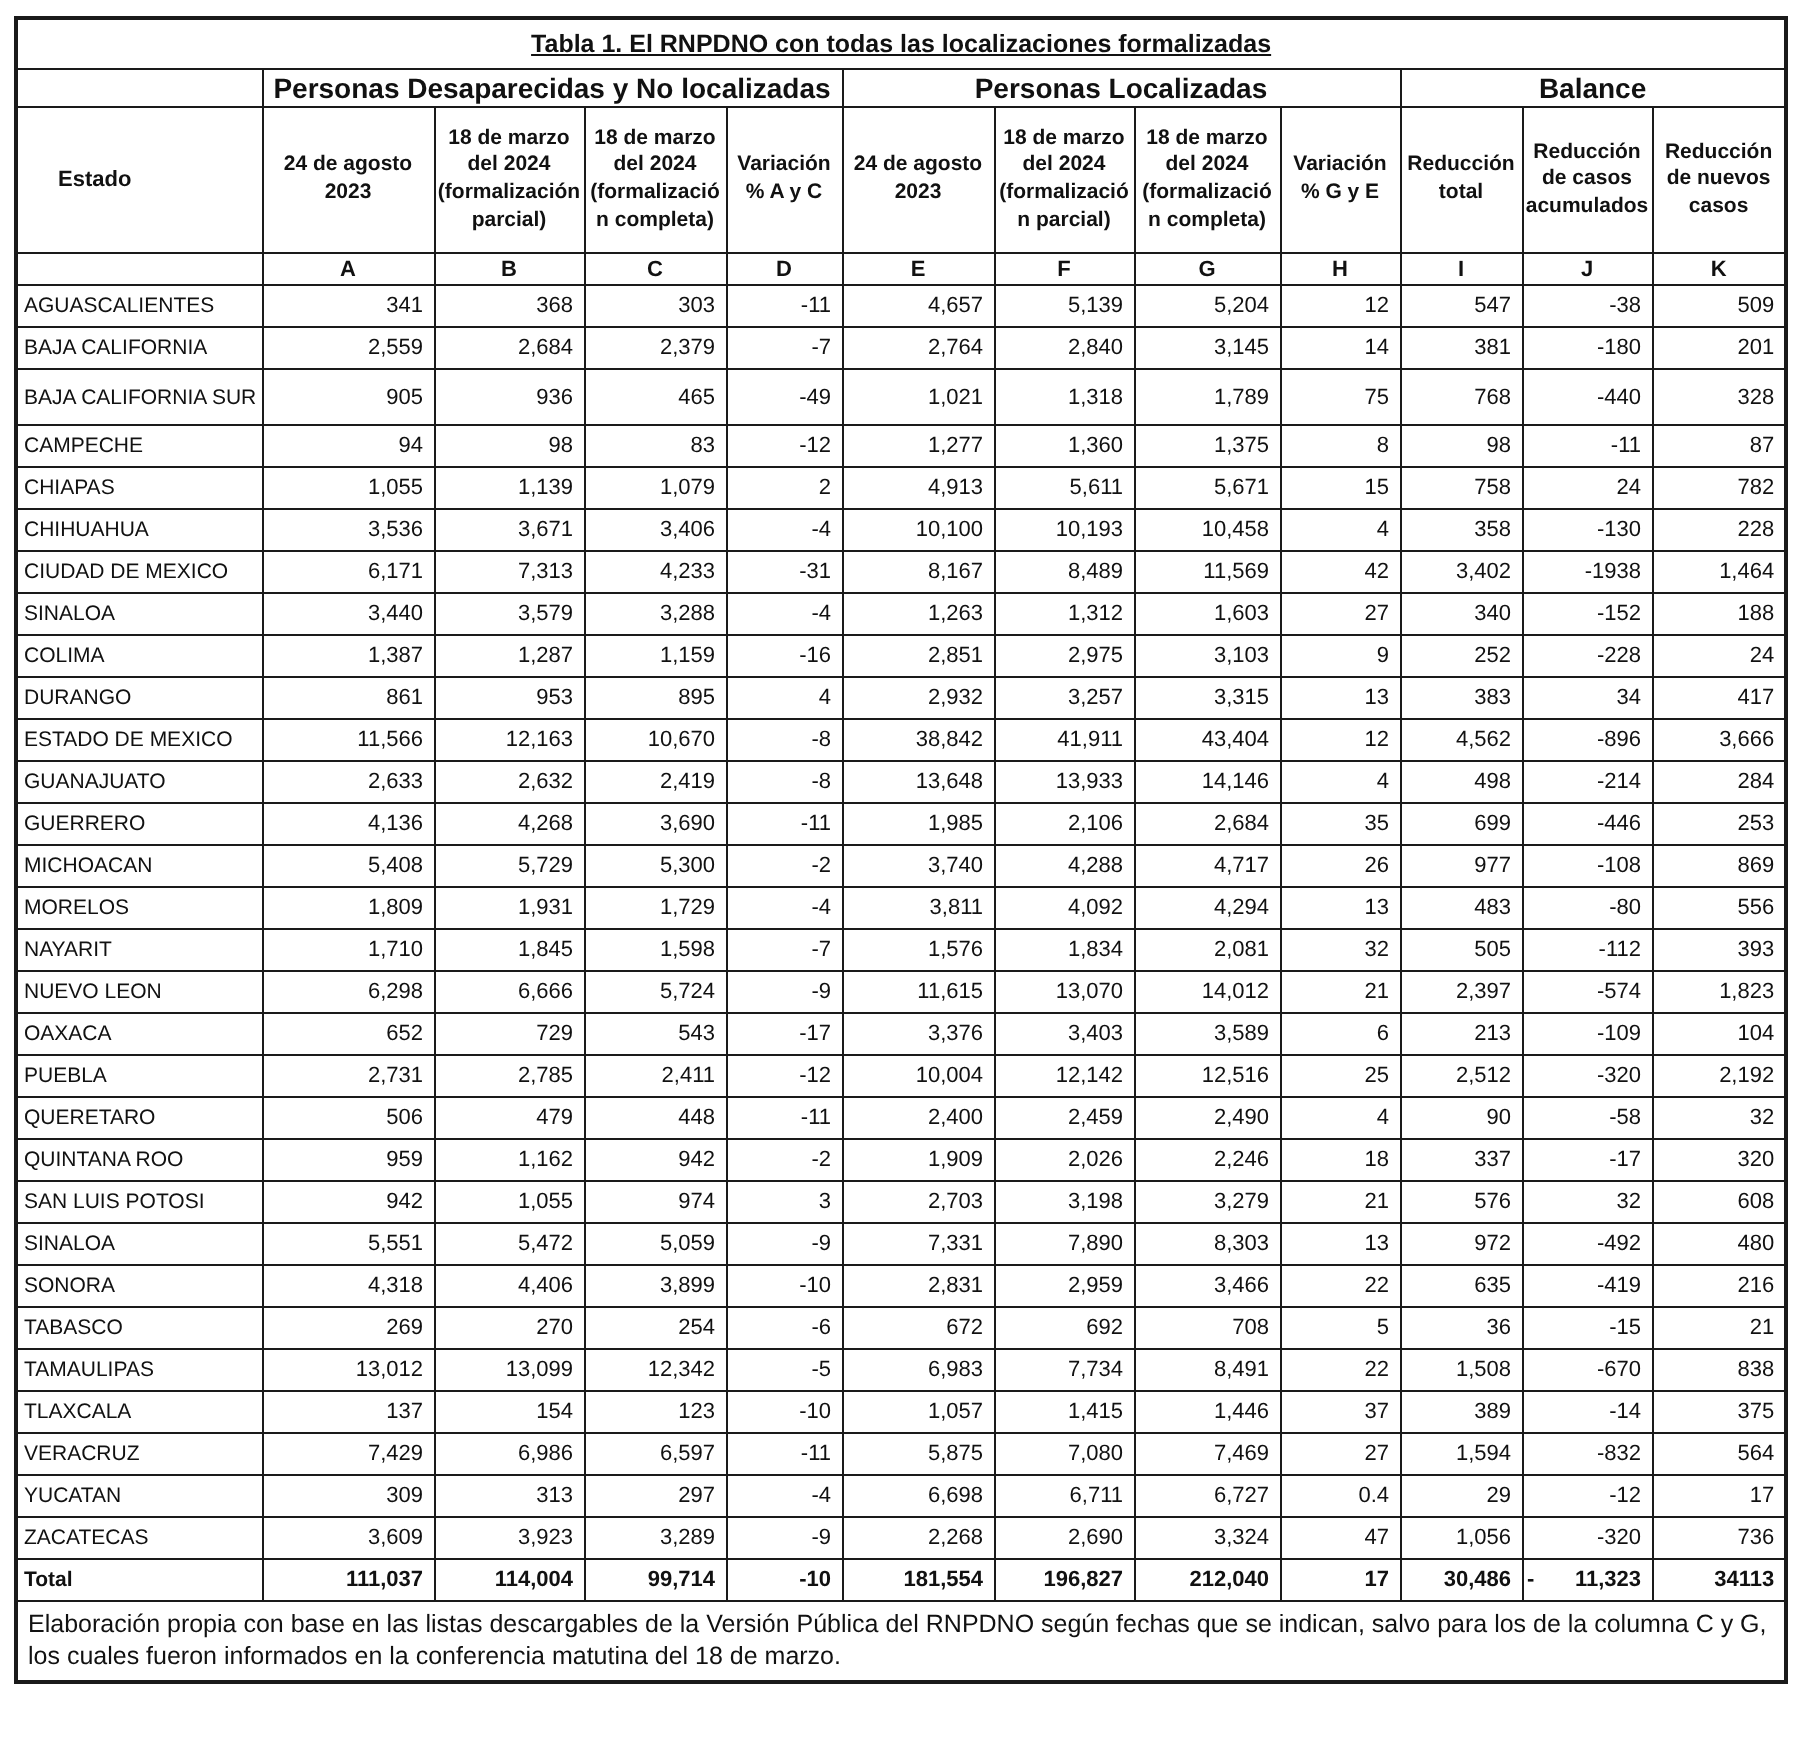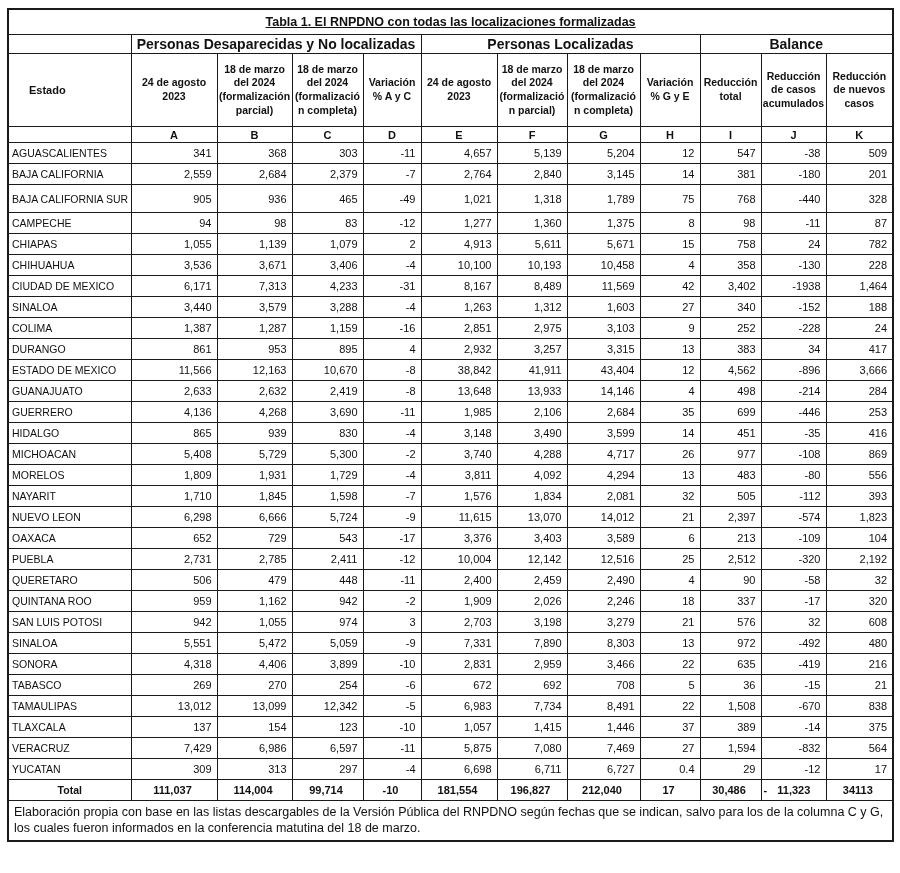--- a/index.html
+++ b/index.html
@@ -73,21 +73,21 @@
     font-size: 10.5px;
     padding: 2px 3px;
     white-space: nowrap;
   }
   td.num {
     text-align: right;
     font-size: 11px;
     padding: 2px 5px 2px 2px;
     white-space: nowrap;
   }
-  tr.total td { font-weight: bold; text-align: center; }
+  tr.total td { font-weight: bold; }
   td.split span:first-child { float: left; }
   .footnote {
     font-size: 12.5px;
     line-height: 1.3;
     text-align: left;
     padding: 3px 5px;
   }
 </style>
 </head>
 <body>
@@ -324,34 +324,20 @@
           <td class="num">-11</td>
           <td class="num">1,985</td>
           <td class="num">2,106</td>
           <td class="num">2,684</td>
           <td class="num">35</td>
           <td class="num">699</td>
           <td class="num">-446</td>
           <td class="num">253</td>
         </tr>
         <tr>
-          <td class="estado">HIDALGO</td>
-          <td class="num">865</td>
-          <td class="num">939</td>
-          <td class="num">830</td>
-          <td class="num">-4</td>
-          <td class="num">3,148</td>
-          <td class="num">3,490</td>
-          <td class="num">3,599</td>
-          <td class="num">14</td>
-          <td class="num">451</td>
-          <td class="num">-35</td>
-          <td class="num">416</td>
-        </tr>
-        <tr>
           <td class="estado">MICHOACAN</td>
           <td class="num">5,408</td>
           <td class="num">5,729</td>
           <td class="num">5,300</td>
           <td class="num">-2</td>
           <td class="num">3,740</td>
           <td class="num">4,288</td>
           <td class="num">4,717</td>
           <td class="num">26</td>
           <td class="num">977</td>
@@ -560,20 +546,34 @@
           <td class="num">313</td>
           <td class="num">297</td>
           <td class="num">-4</td>
           <td class="num">6,698</td>
           <td class="num">6,711</td>
           <td class="num">6,727</td>
           <td class="num">0.4</td>
           <td class="num">29</td>
           <td class="num">-12</td>
           <td class="num">17</td>
+        </tr>
+        <tr>
+          <td class="estado">ZACATECAS</td>
+          <td class="num">3,609</td>
+          <td class="num">3,923</td>
+          <td class="num">3,289</td>
+          <td class="num">-9</td>
+          <td class="num">2,268</td>
+          <td class="num">2,690</td>
+          <td class="num">3,324</td>
+          <td class="num">47</td>
+          <td class="num">1,056</td>
+          <td class="num">-320</td>
+          <td class="num">736</td>
         </tr>
         <tr class="total">
           <td class="estado">Total</td>
           <td class="num">111,037</td>
           <td class="num">114,004</td>
           <td class="num">99,714</td>
           <td class="num">-10</td>
           <td class="num">181,554</td>
           <td class="num">196,827</td>
           <td class="num">212,040</td>

